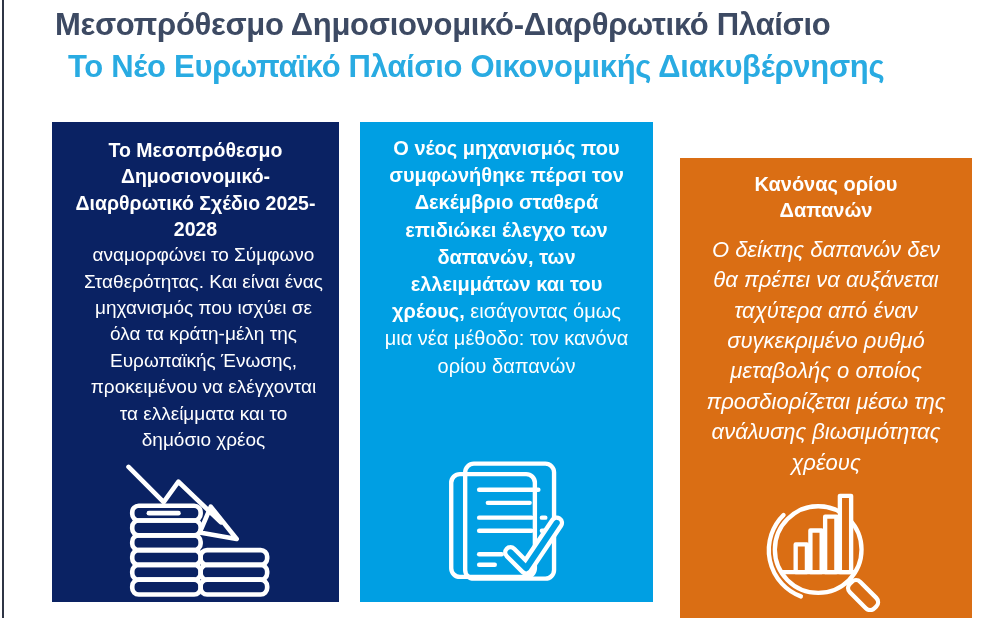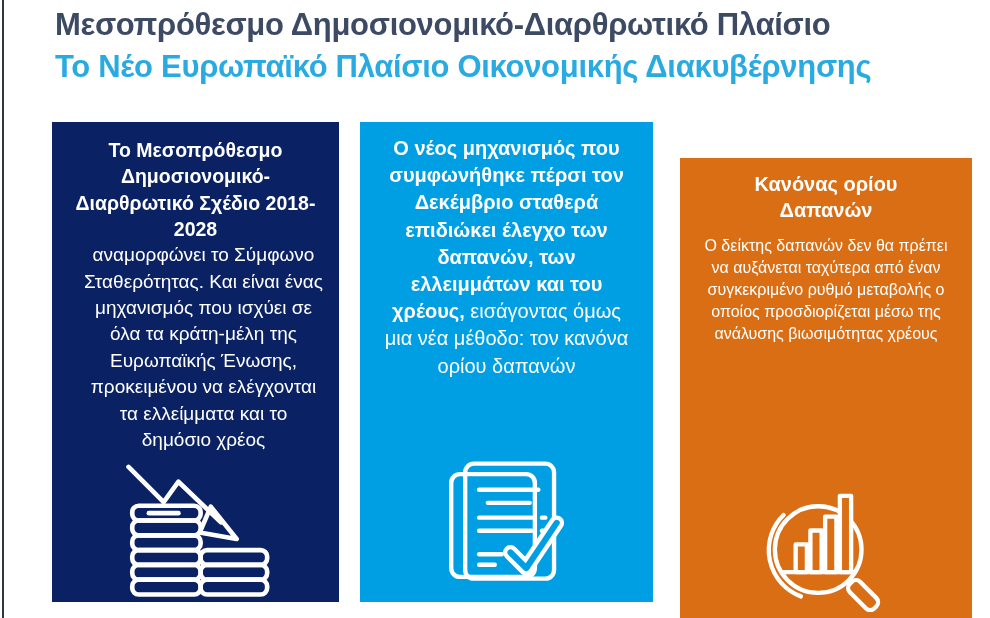--- a/index.html
+++ b/index.html
@@ -12,40 +12,40 @@
   .page{position:absolute;inset:0;width:990px;height:618px;background:var(--page-bg,#ffffff);}
   .edge-line{position:absolute;left:2px;top:0;width:2px;height:618px;background:var(--edge-line,#2f3545);}
 
   
   .header{position:absolute;left:55px;top:6px;width:925px;}
   .title{
     margin:0;font-size:31px;font-weight:700;letter-spacing:-.3px;
     color:var(--title-text,#3d4a63);line-height:1.22;
   }
   .subtitle{
-    margin:4px 0 0 0;font-size:31px;font-weight:700;letter-spacing:-.3px;
+    margin:4px 0 0 13px;font-size:31px;font-weight:700;letter-spacing:-.3px;
     color:var(--subtitle-text,#29abe2);line-height:1.22;
   }
 
   
   .card{
     position:absolute;top:122px;height:480px;box-sizing:border-box;
     display:flex;flex-direction:column;align-items:center;
     text-align:center;color:var(--card-text,#ffffff);
   }
   .card-navy{left:52px;width:287px;background:var(--card-navy-bg,#0a2263);padding:15px 15px 6px;}
   .card-blue{left:360px;width:293px;background:var(--card-blue-bg,#009fe3);padding:13px 16px 10px;}
   .card-orange{left:680px;width:292px;background:var(--card-orange-bg,#da6e14);padding:13px 17px 16px;margin-top:36px;}
 
   .card-heading{margin:0;font-weight:700;}
   .card-navy .card-heading{font-size:19.5px;line-height:1.35;}
   .card-orange .card-heading{font-size:20px;line-height:1.3;max-width:175px;margin:0 auto 12px;}
   .card-body{margin:0;font-weight:400;}
   .card-navy .card-body{font-size:19px;line-height:1.39;margin-left:16px;}
-  .card-orange .card-body{font-size:16px;line-height:1.38;}
+  .card-orange .card-body{font-size:22px;line-height:1.38;font-style:italic;}
   .card-mixed{margin:0;font-size:20px;line-height:1.36;}
   .card-mixed .bold-part{font-weight:700;}
 
   .icon-wrap{margin-top:auto;line-height:0;}
   .card-navy .icon-wrap{margin-bottom:2px;}
   .card-blue .icon-wrap{margin-bottom:4px;}
   .card-orange .icon-wrap{margin-bottom:10px;}
   .icon-wrap svg{stroke:#fff;fill:none;stroke-linecap:round;stroke-linejoin:round;}
 </style>
 </head>
@@ -53,21 +53,21 @@
 
 <div class="page">
   <div class="edge-line"></div>
 
   <header class="header">
     <h1 class="title">Μεσοπρόθεσμο Δημοσιονομικό-Διαρθρωτικό Πλαίσιο</h1>
     <h2 class="subtitle">Το Νέο Ευρωπαϊκό Πλαίσιο Οικονομικής Διακυβέρνησης</h2>
   </header>
 
   <section class="card card-navy">
-    <p class="card-heading">Το Μεσοπρόθεσμο Δημοσιονομικό-Διαρθρωτικό Σχέδιο 2018-2028</p>
+    <p class="card-heading">Το Μεσοπρόθεσμο Δημοσιονομικό-Διαρθρωτικό Σχέδιο 2025-2028</p>
     <p class="card-body">αναμορφώνει το Σύμφωνο Σταθερότητας. Και είναι ένας μηχανισμός που ισχύει σε όλα τα κράτη-μέλη της Ευρωπαϊκής Ένωσης, προκειμένου να ελέγχονται τα ελλείμματα και το δημόσιο χρέος</p>
     <div class="icon-wrap">
       <svg width="158" height="146" viewBox="0 0 170 158" stroke-width="5">
         <path d="M12 14 L50 52 L66 30 L112 74"></path>
         <path d="M101 57 L129 92 L89 85 Z"></path>
         <rect x="16" y="56" width="74" height="16" rx="7"></rect>
         <rect x="16" y="72" width="74" height="16" rx="7"></rect>
         <rect x="16" y="88" width="74" height="16" rx="7"></rect>
         <rect x="16" y="104" width="74" height="16" rx="7"></rect>
         <rect x="16" y="120" width="74" height="16" rx="7"></rect>

